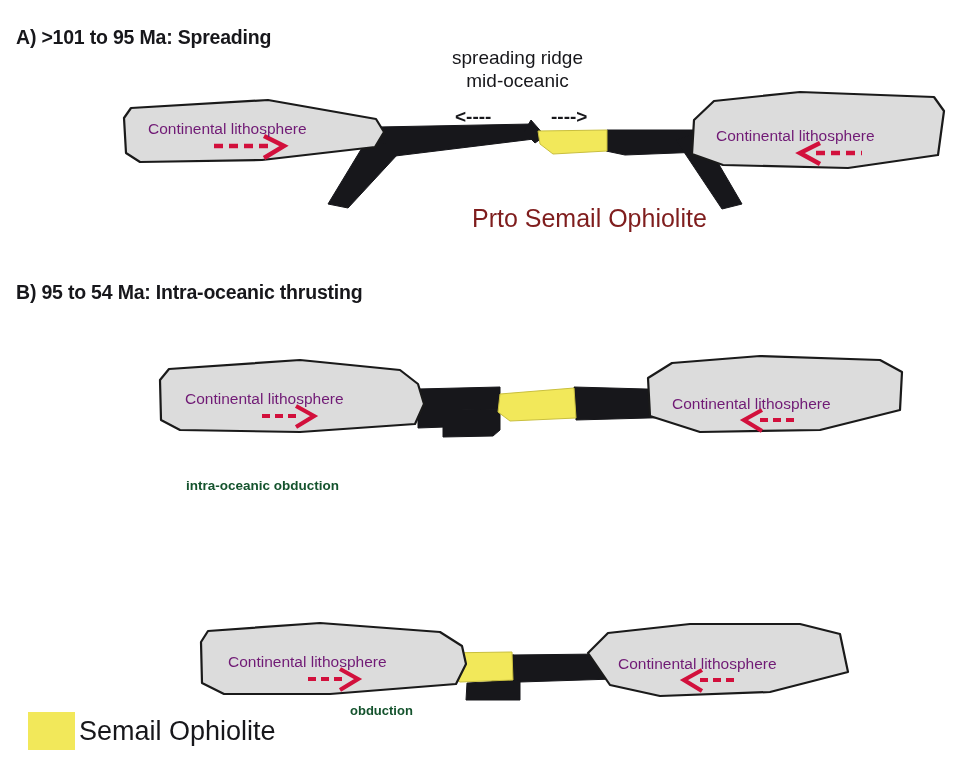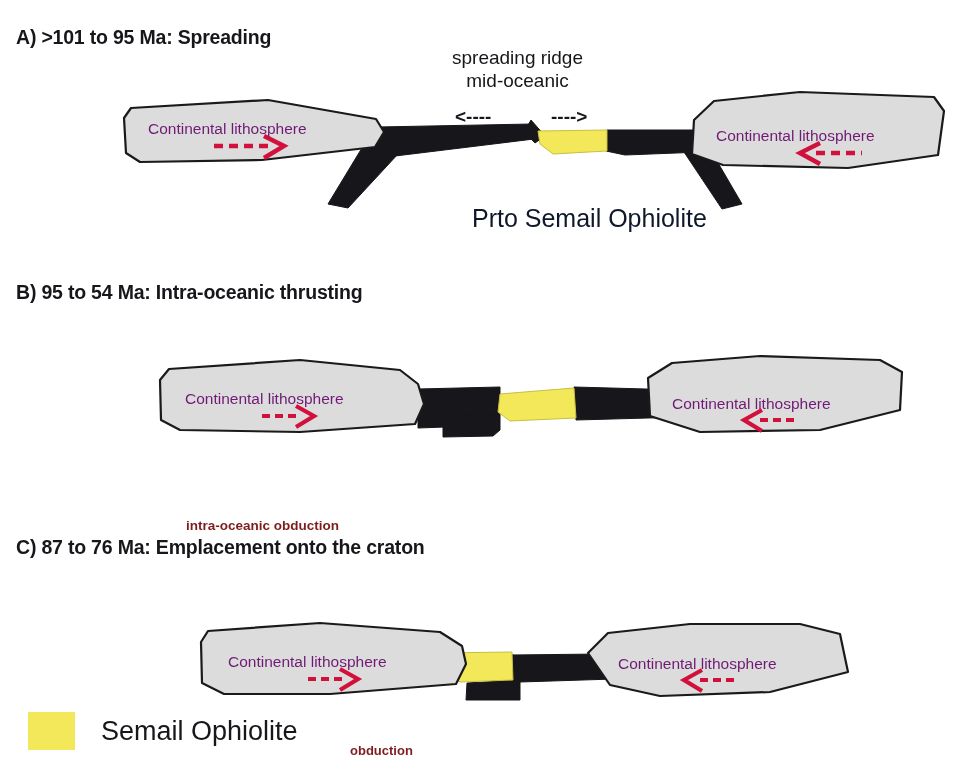--- a/index.html
+++ b/index.html
@@ -41,43 +41,42 @@
     text-align: center;
     line-height: 1.22;
     white-space: nowrap;
   }
   #ridge-label { left: 452px; top: 34px; }
 
   .big-label {
     position: absolute;
     font-size: 25px;
     font-weight: 400;
-    color: #0f172a;
+    color: #7f1d1d;
     white-space: nowrap;
   }
   #proto-label { left: 472px; top: 192px; }
 
   .small-label {
     position: absolute;
     font-size: 13.5px;
     font-weight: 700;
-    color: #7f1d1d;
-    white-space: nowrap;
-    margin-top: 40px;
+    color: #14532d;
+    white-space: nowrap;
   }
   #intra-obduction-label { left: 186px; top: 466px; }
   #obduction-label { left: 350px; top: 691px; font-weight: 600; font-size: 13px; text-align: right; }
 
   .legend {
     position: absolute;
     left: 28px;
     top: 700px;
     display: flex;
     align-items: center;
-    gap: 26px;
+    gap: 4px;
   }
   .legend-swatch {
     width: 47px;
     height: 38px;
     background: #f2e85a;
   }
   .legend-text {
     font-size: 27px;
     font-weight: 400;
     color: #17171b;
@@ -180,21 +179,20 @@
     </g>
 
     <g>
       <line x1="700" y1="668" x2="736" y2="668" stroke="#d2103c" stroke-width="4.2" stroke-dasharray="8,5"></line>
       <polyline points="702,658 684,668 702,679" fill="none" stroke="#d2103c" stroke-width="4.2" stroke-linejoin="miter"></polyline>
     </g>
   </svg>
 
   <div class="panel-heading" id="heading-a">A) &gt;101 to 95 Ma: Spreading</div>
   <div class="panel-heading" id="heading-b">B) 95 to 54 Ma: Intra-oceanic thrusting</div>
-  <div class="panel-heading" id="heading-c">C) 87 to 76 Ma: Emplacement onto the craton</div>
 
   <div class="ridge-label" id="ridge-label">
     <div>spreading ridge</div>
     <div>mid-oceanic</div>
   </div>
 
   <div style="position:absolute; left:455px; top:94px; font-size:19px; font-weight:600; color:#17171b;">&lt;----</div>
   <div style="position:absolute; left:551px; top:94px; font-size:19px; font-weight:600; color:#17171b;">----&gt;</div>
 
   <div class="big-label" id="proto-label">Prto Semail Ophiolite</div>

